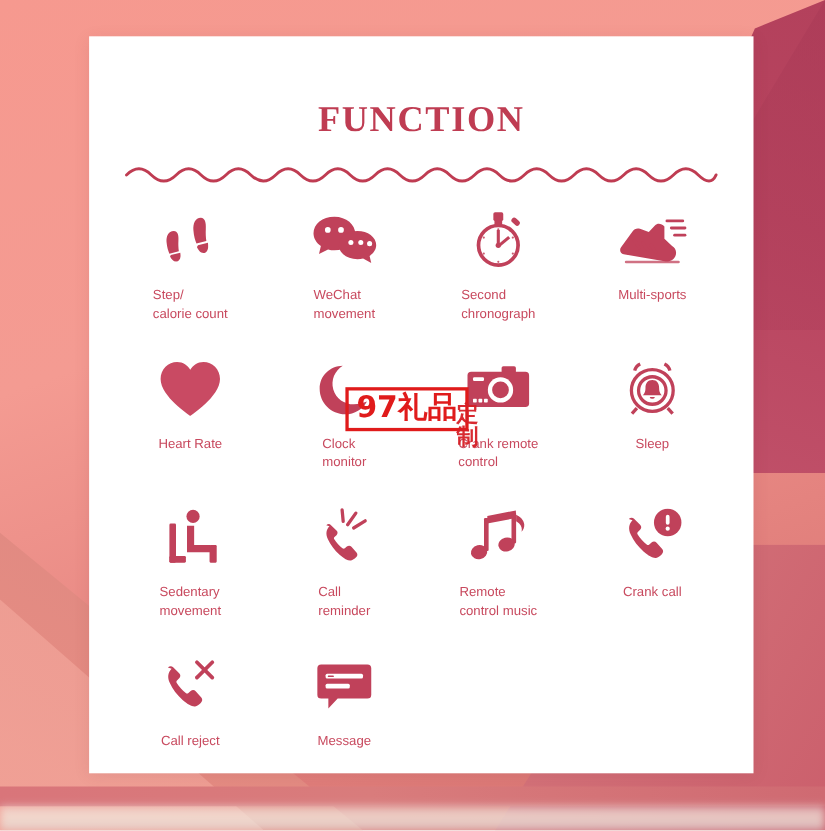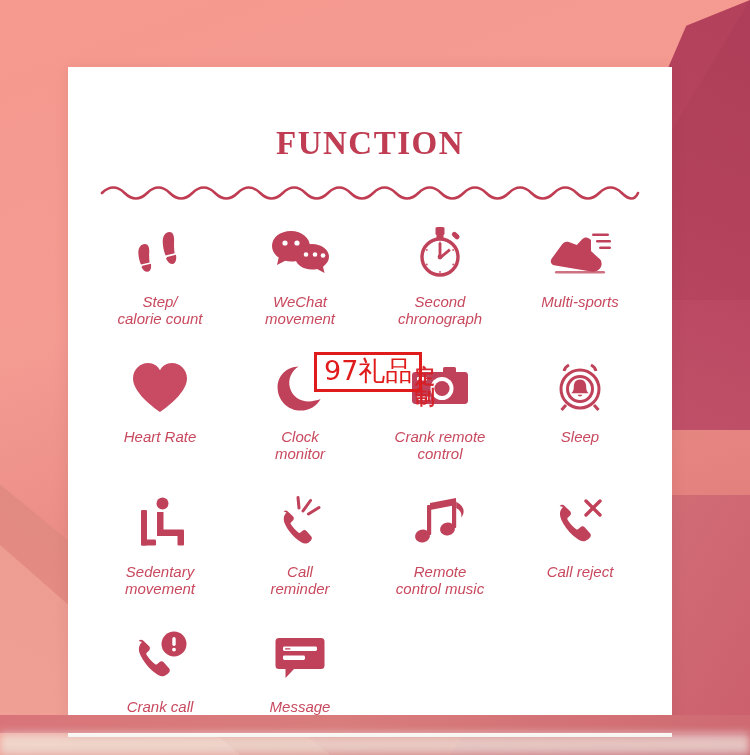--- a/index.html
+++ b/index.html
@@ -91,27 +91,26 @@
     bottom: 22px;
     width: 750px;
     height: 18px;
     background: linear-gradient(90deg, #d9757a 0%, #d97c7c 45%, #cf6a72 100%);
     pointer-events: none;
   }
 
   
   #card {
     position: absolute;
-    left: 68px;
+    left: 81px;
     top: 33px;
     width: 604px;
     height: 670px;
     background: #ffffff;
     box-shadow: 0 2px 14px rgba(120, 40, 50, 0.10);
-    margin-top: 34px;
   }
 
   #page-title {
     text-align: center;
     margin: 58px 0 0 0;
     font-family: "Liberation Serif", "DejaVu Serif", serif;
     font-weight: bold;
     font-size: 33px;
     letter-spacing: 1.5px;
     color: #bf3c52;
@@ -139,40 +138,39 @@
 
   .cell-icon {
     height: 58px;
     display: flex;
     align-items: center;
     justify-content: center;
   }
 
   .cell-label {
     margin-top: 12px;
-    text-align: center;
-    font-size: 15px;
+    text-align: left;
+    font-size: 12px;
     line-height: 16.5px;
     color: #c8495e;
     white-space: pre-line;
     font-family: "Liberation Sans", sans-serif;
-    font-style: italic;
   }
 
   
   #watermark-box {
     position: absolute;
     left: 314px;
     top: 352px;
     border: 3px solid #e01b1b;
     padding: 1px 7px 3px 7px;
     background: rgba(255,255,255,0.0);
     color: #e01b1b;
     font-family: "DejaVu Sans", sans-serif;
-    font-weight: normal;
+    font-weight: bold;
     font-size: 27px;
     line-height: 30px;
     letter-spacing: 0px;
     pointer-events: none;
   }
 
   #watermark-stamp {
     position: absolute;
     left: 411px;
     top: 366px;
@@ -398,47 +396,47 @@
               <path d="M44.2 7 c3.2 1.4 7 4.4 7.4 8.8 c0.2 2.6 -0.8 5 -2.4 6.6 c0.6 -2.8 -0.2 -5.6 -2.2 -7.4 c-1 -0.9 -2 -1.6 -2.8 -2.1 z"></path>
             </g>
           </svg>
         </div>
         <div class="cell-label">Remote
 control music</div>
       </div>
 
       <div class="cell">
         <div class="cell-icon">
+          <svg width="58" height="54" viewBox="0 0 58 54">
+            <g fill="#c0415a">
+              <path d="M11 11 c-3.4 3.4 -4 7.8 -1.6 13 c2.4 5.4 6.6 11 11.6 15.4 c5 4.4 8.8 6.2 11.4 5.8 c1.8 -0.3 3.4 -1.4 5.1 -3.1 c1.6 -1.6 1.8 -3.4 0.5 -4.9 l-5.1 -5.8 c-1.3 -1.5 -3.1 -1.5 -4.6 -0.2 l-2 1.8 c-0.8 0.7 -1.6 0.7 -2.4 0 c-2.7 -2 -6.2 -6 -8.2 -9.1 c-0.6 -0.9 -0.4 -1.7 0.2 -2.3 l2 -1.9 c1.4 -1.4 1.4 -3.2 0 -4.6 l-5.5 -5.4 c-1.4 -1.4 -3.2 -1.3 -4.8 0.2 z"></path>
+              <circle cx="43" cy="13" r="12.5"></circle>
+            </g>
+            <g fill="#ffffff">
+              <rect x="41.3" y="6" width="3.4" height="9" rx="1.7"></rect>
+              <circle cx="43" cy="18.6" r="1.9"></circle>
+            </g>
+          </svg>
+        </div>
+        <div class="cell-label">Crank call</div>
+      </div>
+
+      <div class="cell">
+        <div class="cell-icon">
           <svg width="56" height="54" viewBox="0 0 56 54">
             <g fill="#c0415a">
               <path d="M11 11 c-3.4 3.4 -4 7.8 -1.6 13 c2.4 5.4 6.6 11 11.6 15.4 c5 4.4 8.8 6.2 11.4 5.8 c1.8 -0.3 3.4 -1.4 5.1 -3.1 c1.6 -1.6 1.8 -3.4 0.5 -4.9 l-5.1 -5.8 c-1.3 -1.5 -3.1 -1.5 -4.6 -0.2 l-2 1.8 c-0.8 0.7 -1.6 0.7 -2.4 0 c-2.7 -2 -6.2 -6 -8.2 -9.1 c-0.6 -0.9 -0.4 -1.7 0.2 -2.3 l2 -1.9 c1.4 -1.4 1.4 -3.2 0 -4.6 l-5.5 -5.4 c-1.4 -1.4 -3.2 -1.3 -4.8 0.2 z"></path>
             </g>
             <g fill="none" stroke="#c0415a" stroke-width="3.4" stroke-linecap="round">
               <path d="M34 5 L48 19"></path>
               <path d="M48 5 L34 19"></path>
             </g>
           </svg>
         </div>
         <div class="cell-label">Call reject</div>
-      </div>
-
-      <div class="cell">
-        <div class="cell-icon">
-          <svg width="58" height="54" viewBox="0 0 58 54">
-            <g fill="#c0415a">
-              <path d="M11 11 c-3.4 3.4 -4 7.8 -1.6 13 c2.4 5.4 6.6 11 11.6 15.4 c5 4.4 8.8 6.2 11.4 5.8 c1.8 -0.3 3.4 -1.4 5.1 -3.1 c1.6 -1.6 1.8 -3.4 0.5 -4.9 l-5.1 -5.8 c-1.3 -1.5 -3.1 -1.5 -4.6 -0.2 l-2 1.8 c-0.8 0.7 -1.6 0.7 -2.4 0 c-2.7 -2 -6.2 -6 -8.2 -9.1 c-0.6 -0.9 -0.4 -1.7 0.2 -2.3 l2 -1.9 c1.4 -1.4 1.4 -3.2 0 -4.6 l-5.5 -5.4 c-1.4 -1.4 -3.2 -1.3 -4.8 0.2 z"></path>
-              <circle cx="43" cy="13" r="12.5"></circle>
-            </g>
-            <g fill="#ffffff">
-              <rect x="41.3" y="6" width="3.4" height="9" rx="1.7"></rect>
-              <circle cx="43" cy="18.6" r="1.9"></circle>
-            </g>
-          </svg>
-        </div>
-        <div class="cell-label">Crank call</div>
       </div>
 
       <div class="cell">
         <div class="cell-icon">
           <svg width="54" height="48" viewBox="0 0 54 48">
             <path fill="#c0415a" d="M6 4 h42 a3.5 3.5 0 0 1 3.5 3.5 v24 a3.5 3.5 0 0 1 -3.5 3.5 H21 l-8.5 9 V35 H6 a3.5 3.5 0 0 1 -3.5 -3.5 V7.5 A3.5 3.5 0 0 1 6 4 z"></path>
             <g fill="#ffffff">
               <rect x="10" y="12.5" width="34" height="4.4" rx="1.4"></rect>
               <rect x="10" y="21.5" width="22" height="4.4" rx="1.4"></rect>
             </g>

